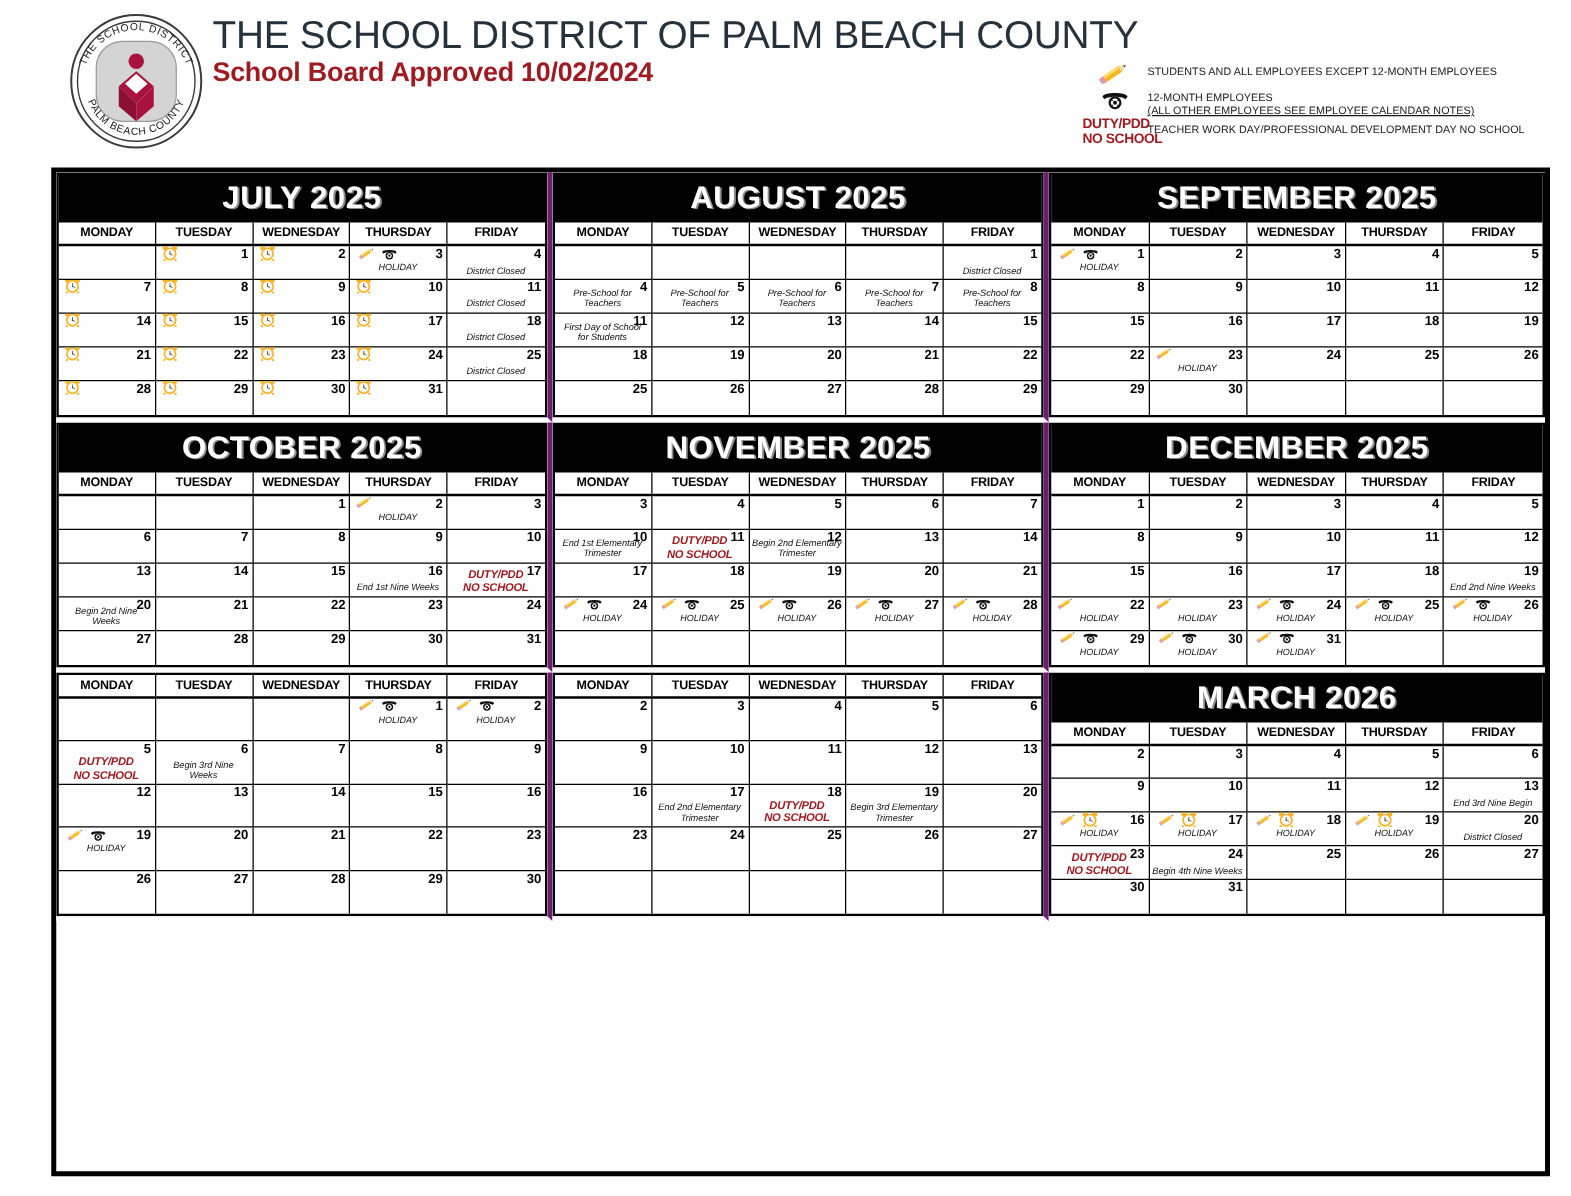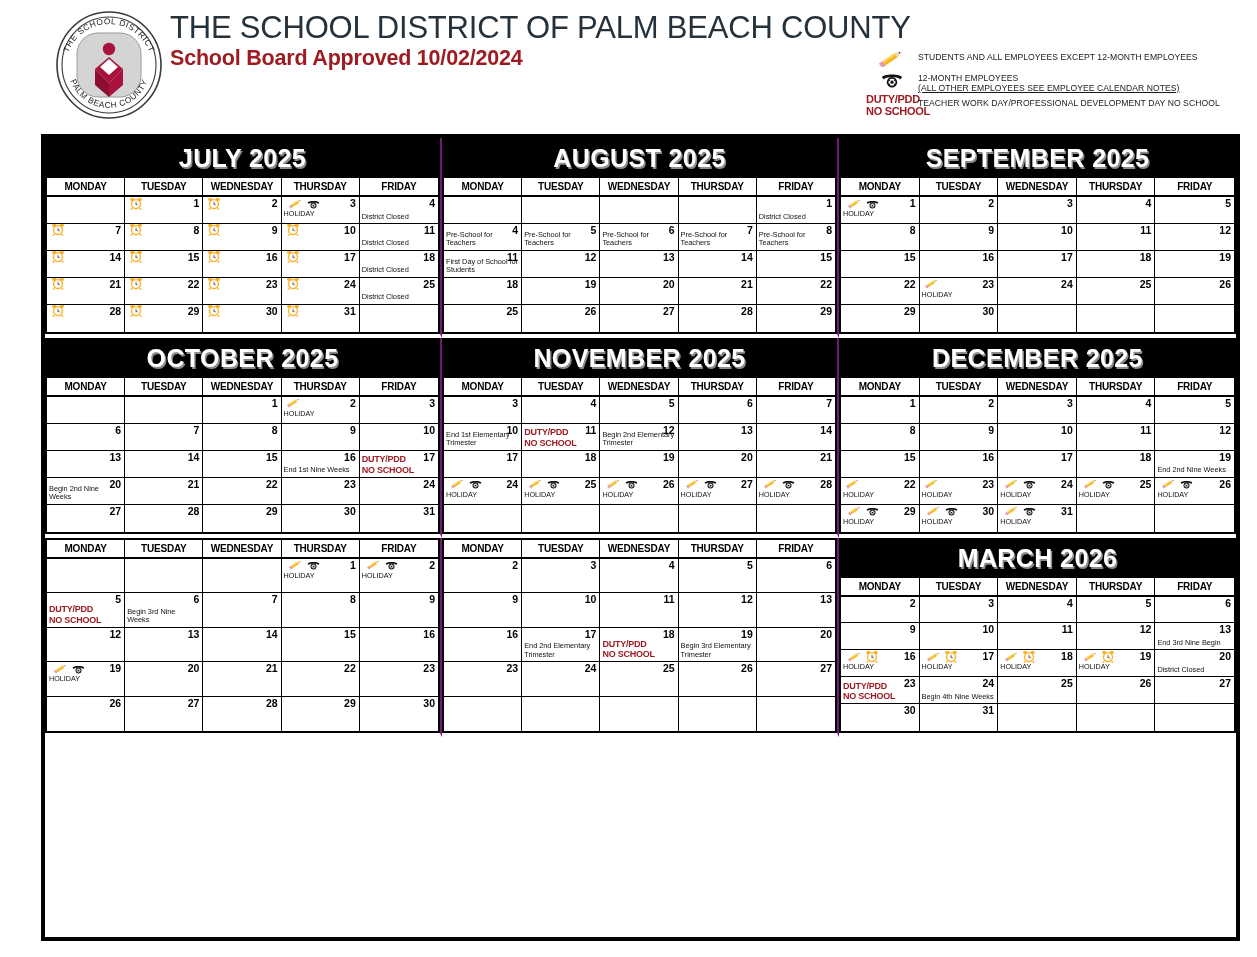--- a/index.html
+++ b/index.html
@@ -74,21 +74,21 @@
     background: #fff;
   }
   #cal-grid {
     width: 100%; height: 100%;
     display: grid;
     grid-template-columns: 1fr 1fr 1fr;
     grid-template-rows: 1fr 1fr 1fr 1fr;
     gap: 0;
   }
   .month-cell { padding: 0; overflow: hidden; position: relative; }
-  .month-cell.gap-r { border-right: 2px solid #701a75; }
+  .month-cell.gap-r { border-right: 4px solid #701a75; }
   .month-cell.gap-b { border-bottom: 4px solid #fff; }
 
   .month-box {
     width: 100%; height: 100%;
     display: flex; flex-direction: column;
     border: 2px solid #000;
     background: #fff;
   }
   .month-title {
     background: #000; color: #fff;
@@ -139,24 +139,25 @@
     z-index: 2;
   }
   .icons {
     position: absolute; left: 4px; top: 0px;
     display: flex; align-items: center; gap: 2px;
     height: 15px; z-index: 1;
   }
   .icons.wide { left: 6px; }
   .note {
     font-size: 7.4px; color: #111;
-    text-align: left; line-height: 1.14;
+    text-align: center; line-height: 1.14;
     margin-top: auto; width: 100%;
     padding-bottom: 1px;
     letter-spacing: -0.05px;
+    font-style: italic;
   }
   .note.duty {
     color: #9e1b21; font-weight: bold;
     font-size: 9px; letter-spacing: -0.25px;
     line-height: 1.12;
   }
   .note.holiday {
     font-size: 7.2px; letter-spacing: 0px;
     margin-top: 12px; margin-bottom: auto;
   }

